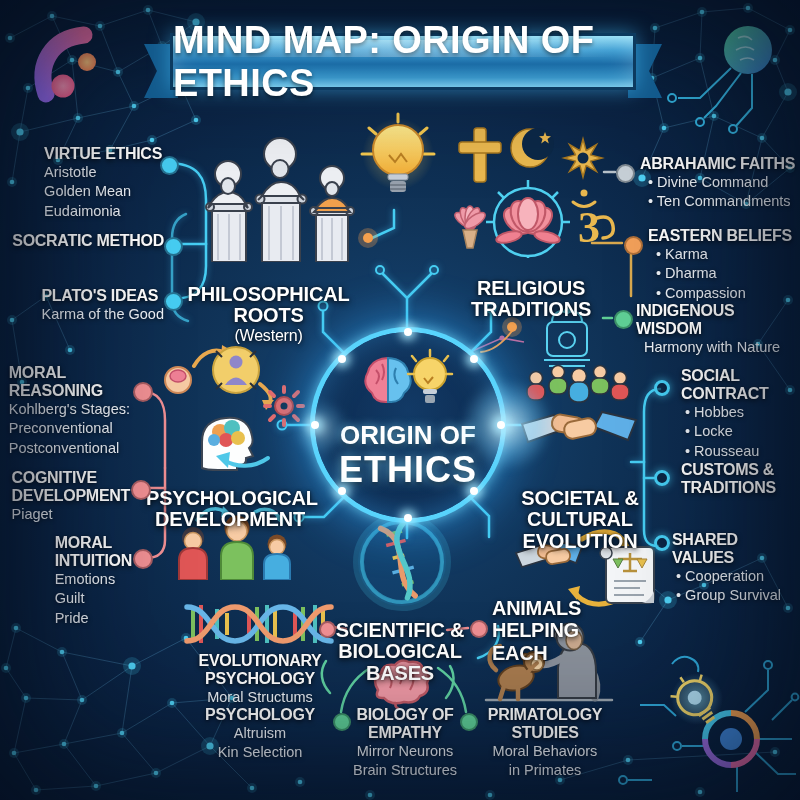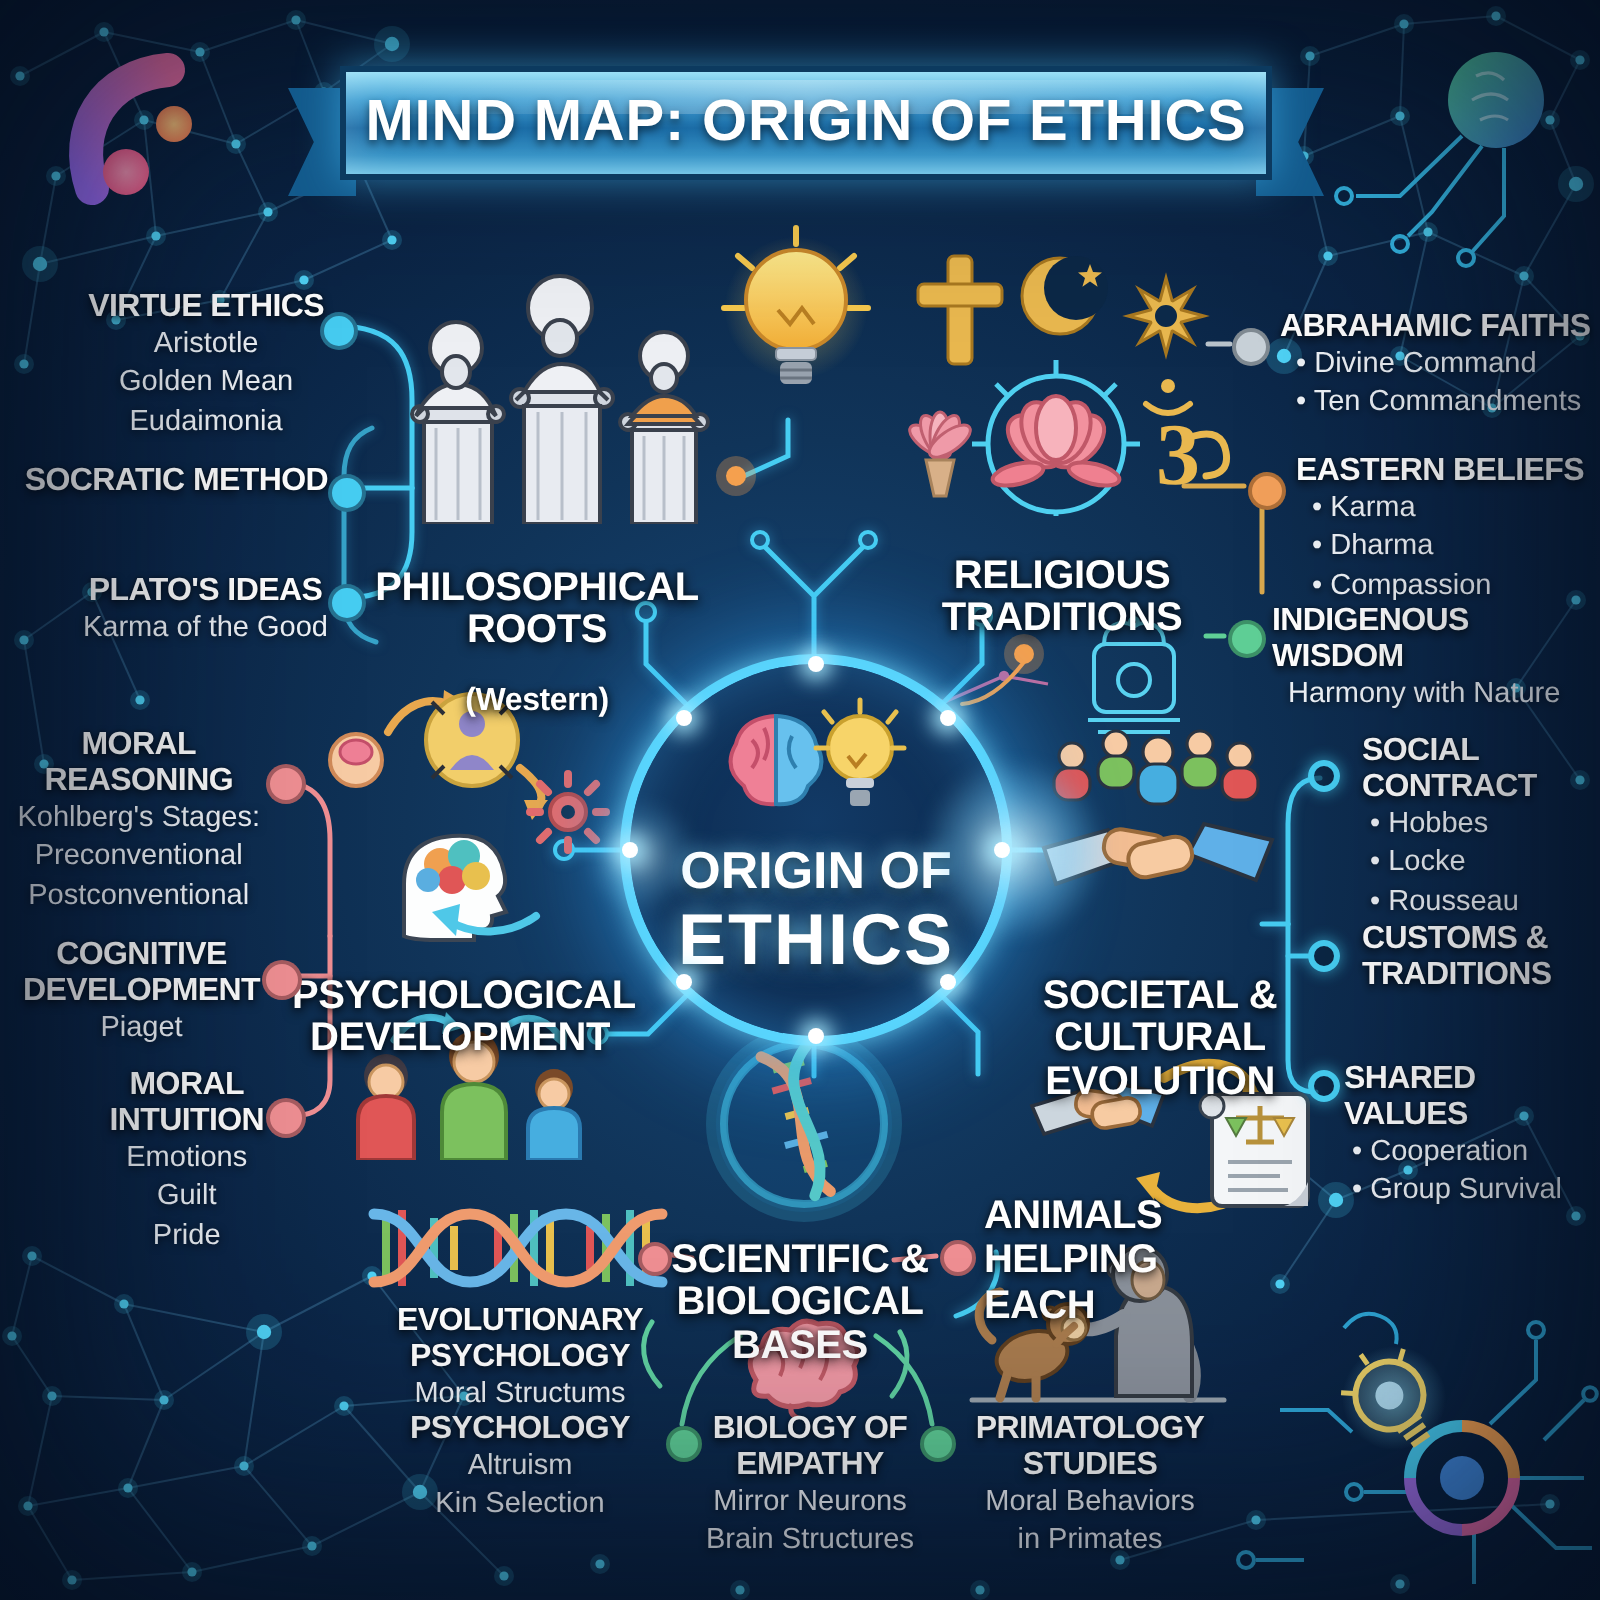--- a/index.html
+++ b/index.html
@@ -8,36 +8,36 @@
     background:radial-gradient(circle at 50% 52%, #17497a 0%, #103459 34%, #0b2546 62%, #071a33 100%);}
   svg{display:block}
   .lay{position:absolute;left:0;top:0;}
   .z0{z-index:0}.z1{z-index:1}.z2{z-index:2}
   
   .node{position:absolute;z-index:6;}
   .node .t{font-weight:700;font-size:16px;letter-spacing:-0.3px;color:#fff;line-height:1.12;
     white-space:pre-line;text-shadow:0 2px 5px rgba(0,0,0,.75),0 0 2px rgba(0,0,0,.5);}
   .node .l{font-size:14.5px;color:#eef2f7;line-height:1.34;
     text-shadow:0 1px 4px rgba(0,0,0,.7);}
-  .ra{text-align:center}.la{text-align:left}.ca{text-align:center}
+  .ra{text-align:left}.la{text-align:left}.ca{text-align:center}
   .branch-title{position:absolute;z-index:6;color:#fff;font-weight:700;font-size:20px;line-height:1.08;
     text-align:center;white-space:pre-line;letter-spacing:-0.2px;
     text-shadow:0 2px 6px rgba(0,0,0,.8),0 0 3px rgba(0,0,0,.6);}
-  .branch-sub{font-weight:700;font-size:16px;margin-top:15px;}
+  .branch-sub{font-weight:400;font-size:16px;margin-top:0;}
   
   .banner{position:absolute;left:170px;top:33px;width:466px;height:57px;z-index:50;}
   .banner .tail{position:absolute;top:11px;width:34px;height:54px;background:#135a8c;}
   .banner .tail.lt{left:-26px;clip-path:polygon(0 0,100% 0,100% 100%,0 100%,38% 50%);}
   .banner .tail.rt{right:-26px;clip-path:polygon(0 0,100% 0,62% 50%,100% 100%,0 100%);}
   .banner .main{position:absolute;inset:0;display:flex;align-items:center;justify-content:center;
     background:linear-gradient(180deg,#8fdcf6 0%,#3f9fd3 28%,#1a6ba6 55%,#2f8fc4 82%,#65bfe4 100%);
     border:3px solid #0c3a5f;box-shadow:0 0 20px rgba(70,190,250,.55), inset 0 0 26px rgba(255,255,255,.22);}
   .banner .main:after{content:"";position:absolute;left:4%;top:8%;width:92%;height:34%;
     background:linear-gradient(90deg,transparent,rgba(255,255,255,.5),transparent);opacity:.55;}
-  .banner .txt{position:relative;font-size:29px;font-weight:700;color:#fff;letter-spacing:.4px;
+  .banner .txt{position:relative;font-size:38px;font-weight:700;color:#fff;letter-spacing:.4px;
     text-shadow:0 2px 4px rgba(0,0,0,.55);}
   
   .center-circle{position:absolute;left:315px;top:332px;width:186px;height:186px;border-radius:50%;
     z-index:5;display:flex;flex-direction:column;align-items:center;
     background:radial-gradient(circle at 50% 42%, #123a66 0%, #0d2c52 62%, #0e3a68 100%);
     box-shadow:0 0 0 5px rgba(90,215,255,.95),0 0 14px 4px rgba(120,225,255,.8),
                0 0 44px 16px rgba(50,170,255,.45), inset 0 0 34px rgba(70,180,255,.35);}
   .center-l1{font-size:26px;font-weight:700;color:#fff;margin-top:2px;
     text-shadow:0 0 10px rgba(130,220,255,.8),0 2px 4px rgba(0,0,0,.6);}
   .center-l2{font-size:36px;font-weight:700;color:#fff;letter-spacing:1px;margin-top:-2px;

